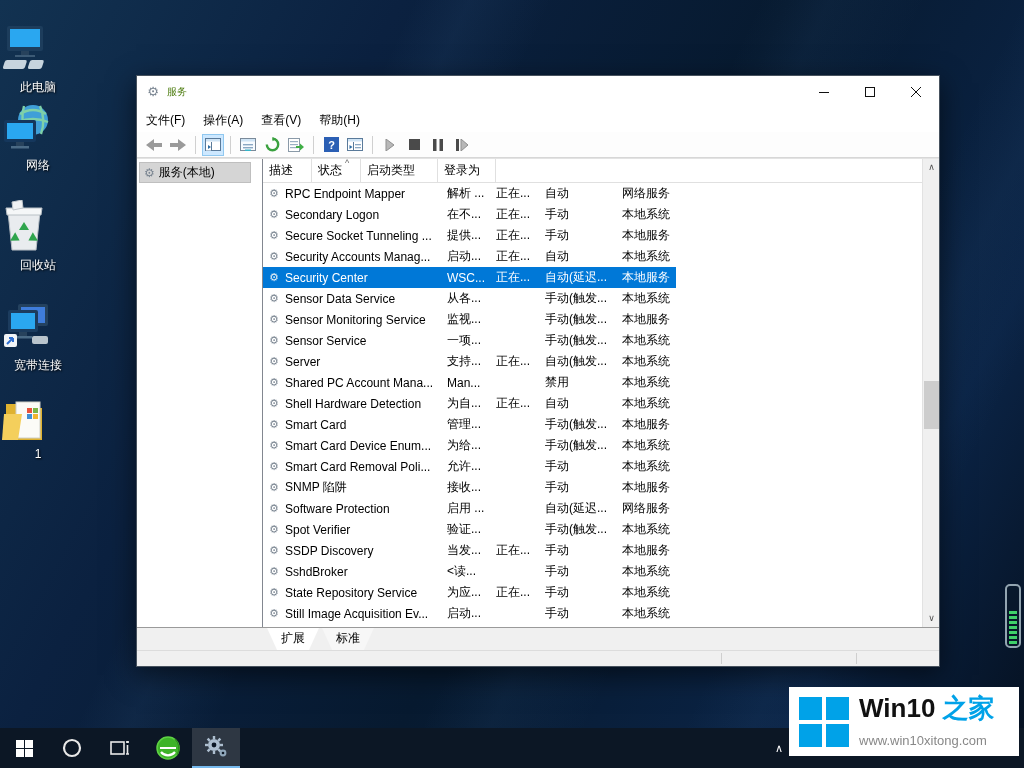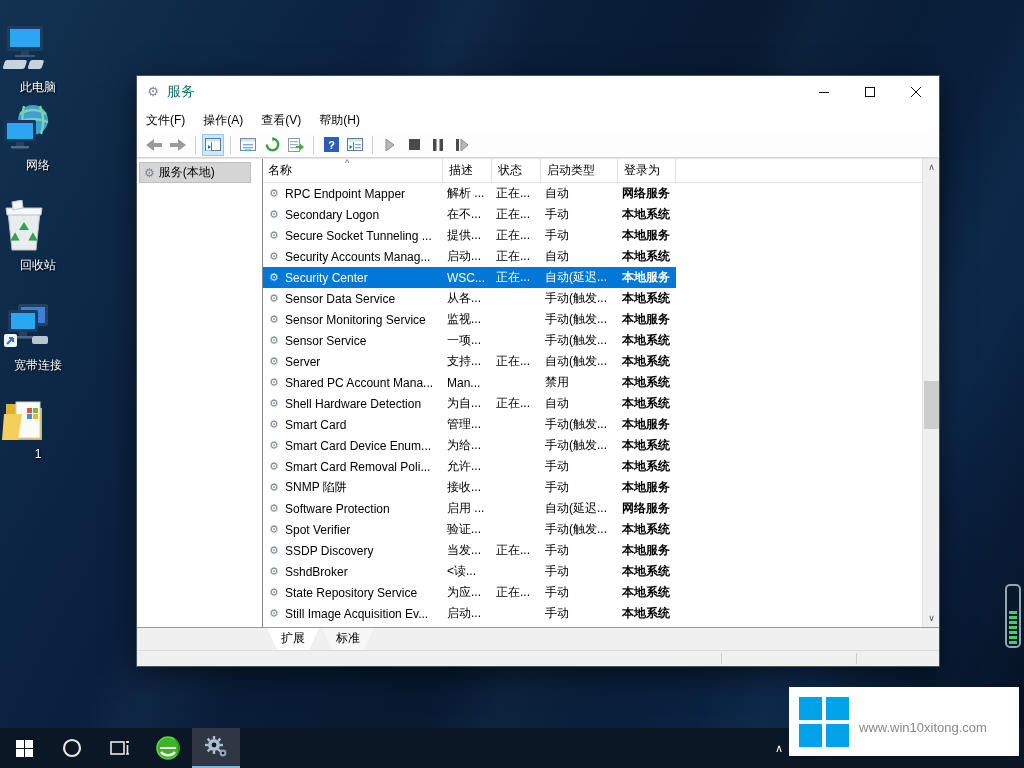--- a/index.html
+++ b/index.html
@@ -27,21 +27,21 @@
   .di .ic { display:block; margin:0 auto; }
   .di .lbl { display:block; margin-top:3px; color:#fff; font-size:12px; text-shadow:1px 1px 2px #000; }
   
   .win {
     position:absolute; left:136px; top:75px; width:804px; height:592px;
     background:#fff; border:1px solid #47525e; box-shadow:0 8px 26px rgba(0,0,0,.55);
     display:flex; flex-direction:column;
   }
   .titlebar { height:32px; background:#fff; display:flex; align-items:center; flex:0 0 32px; }
   .titlebar .t-icon { width:16px; height:16px; margin:0 6px 0 8px; font-size:13px; color:#7a8591; line-height:16px; text-align:center; }
-  .titlebar .t-text { font-size:14px; color:#0f766e;font-family:Liberation Mono, monospace; }
+  .titlebar .t-text { font-size:10px; color:#4d7c0f;font-family:Liberation Mono, monospace; }
   .caption-btns { margin-left:auto; display:flex; height:100%; }
   .cb { width:46px; height:100%; display:flex; align-items:center; justify-content:center; font-size:13px; color:#111; }
   .menubar { height:24px; flex:0 0 24px; display:flex; align-items:center; background:#fff; }
   .menu-item { padding:3px 9px; color:#000; }
   .toolbar { height:26px; flex:0 0 26px; display:flex; align-items:center; background:#fdfdfd; border-bottom:1px solid #d7d7d7; padding-left:6px; gap:2px; }
   .tb { width:22px; height:22px; display:flex; align-items:center; justify-content:center; border:1px solid transparent; }
   .tb.active { background:#cde8ff; border-color:#90c8f0; }
   .tb-sep { width:1px; height:18px; background:#d0d0d0; margin:0 4px; }
   
   .content { flex:1 1 auto; display:flex; min-height:0; border-top:1px solid #e3e3e3; }
@@ -54,21 +54,21 @@
   .h-name { width:180px; padding-left:5px; }
   .h-desc { width:49px; } .h-status { width:49px; } .h-startup { width:77px; } .h-logon { width:58px; }
   .sort-arrow { position:absolute; left:82px; top:-1px; font-size:9px; color:#666; }
   .rows { position:absolute; top:24px; left:0; right:17px; bottom:0; overflow:hidden; }
   .lv-row { display:flex; align-items:center; height:21px; width:413px; color:#000; }
   .lv-row .gear { width:16px; flex:0 0 16px; text-align:center; font-size:11px; color:#7a8591; margin-left:3px; }
   .c-name { width:159px; flex:0 0 159px; padding-left:3px; white-space:nowrap; overflow:hidden; }
   .c-desc { width:49px; flex:0 0 49px; padding-left:6px; white-space:nowrap; overflow:hidden; }
   .c-status { width:49px; flex:0 0 49px; padding-left:6px; white-space:nowrap; overflow:hidden; }
   .c-startup { width:77px; flex:0 0 77px; padding-left:6px; white-space:nowrap; overflow:hidden; }
-  .c-logon { width:58px; flex:0 0 58px; padding-left:6px; white-space:nowrap; overflow:hidden;font-weight:bold; }
+  .c-logon { width:58px; flex:0 0 58px; padding-left:6px; white-space:nowrap; overflow:hidden; }
   .lv-row.selected { background:#0078d7; color:#fff; }
   .lv-row.selected .gear { color:#e8eef4; }
   
   .vscroll { position:absolute; top:0; right:0; width:17px; bottom:0; background:#f0f0f0; border-left:1px solid #e2e2e2; }
   .vs-btn { position:absolute; left:0; width:17px; height:17px; color:#505050; font-size:9px; text-align:center; line-height:17px; }
   .vs-up { top:0; } .vs-down { bottom:0; }
   .vs-thumb { position:absolute; left:1px; width:15px; top:222px; height:48px; background:#cdcdcd; }
   
   .tabsrow { flex:0 0 21px; background:#f0f0f0; border-top:1px solid #9a9a9a; display:flex; align-items:stretch; padding-left:130px; position:relative;text-align:center; }
   .mmc-tab { position:relative; background:#fff; padding:2px 14px 3px; margin-right:3px; color:#000;
@@ -300,21 +300,20 @@
     <div class="tree">
       <div class="tree-item">
         <span class="gear">⚙</span>
         <span>服务(本地)</span>
       </div>
     </div>
 
     <div class="listwrap">
       <div class="lv-header">
         <span class="sort-arrow">^</span>
-        <div class="hcell h-name">名称</div>
         <div class="hcell h-desc">描述</div>
         <div class="hcell h-status">状态</div>
         <div class="hcell h-startup">启动类型</div>
         <div class="hcell h-logon">登录为</div>
       </div>
       <div class="rows">
           <div class="lv-row">
             <span class="gear">⚙</span>
             <span class="c-name">RPC Endpoint Mapper</span>
             <span class="c-desc">解析 ...</span>
@@ -556,19 +555,20 @@
 </div>
 
 <div class="badge">
   <div class="flag">
       <i></i>
       <i></i>
       <i></i>
       <i></i>
     </div>
   <div class="bt">
+    <div class="l1"><span>Win10 </span><span class="blue">之家</span></div>
     <div class="l2">www.win10xitong.com</div>
   </div>
 </div>
 
 <div class="battery">
     <div class="fill"></div>
   </div>
 
 </body></html>

